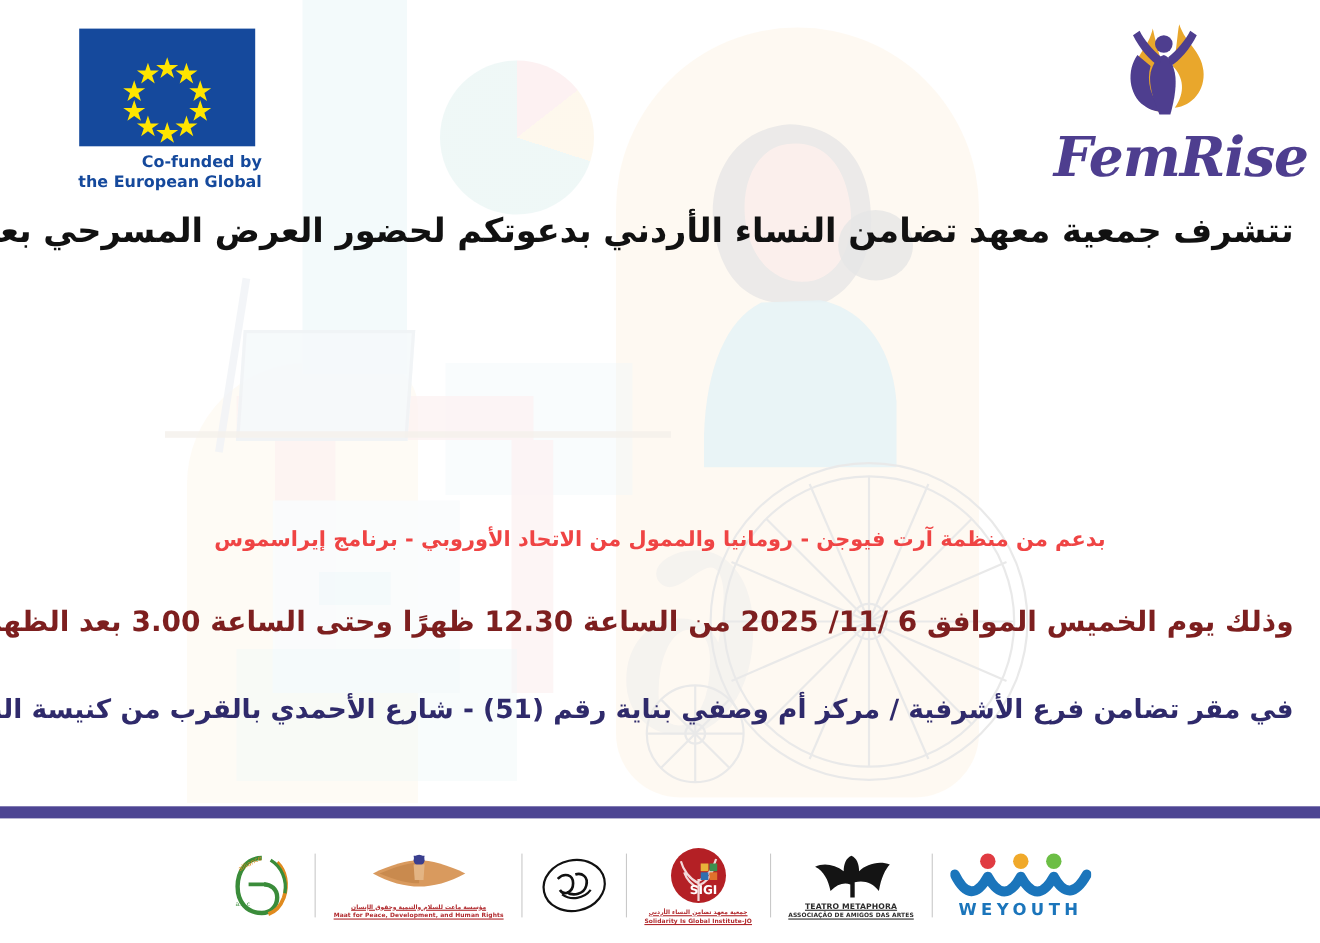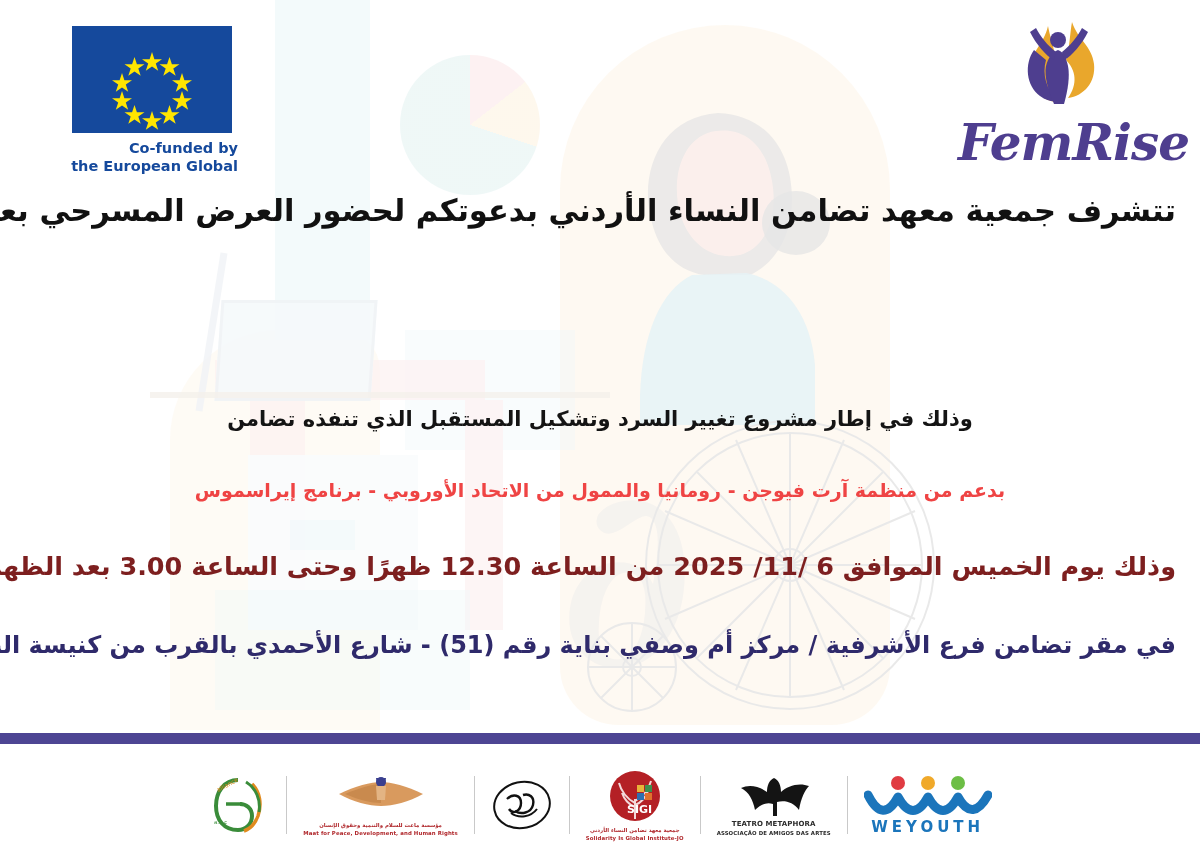--- a/index.html
+++ b/index.html
@@ -295,20 +295,21 @@
     background: #c9c9c9;
   }
   .flogo svg { display: block; }
   .flabel {
     font-size: 5.4px;
     line-height: 1.2;
     font-weight: bold;
     text-align: right;
     margin-top: 2px;
     letter-spacing: .1px;
+    text-decoration: underline;
   }
   .flabel.red { color: #b0282c; }
   .flabel.dark { color: #2b2b2b; }
   .weyouth-word {
     font-size: 15px;
     font-weight: bold;
     letter-spacing: 4px;
     color: #1b75bb;
     margin-top: 1px;
     font-family: "DejaVu Sans", "Liberation Sans", sans-serif;
@@ -416,21 +417,20 @@
         <path d="M60 34 C 54 36, 50 42, 48 50 C 46 60, 50 74, 56 88 L 66 88 C 70 74, 72 60, 70 50 C 68 42, 66 36, 60 34 Z" fill="#4e3e8f"></path>
         <path d="M58 36 C 50 30, 42 20, 38 12 L 32 16 C 38 28, 48 40, 56 44 Z" fill="#4e3e8f"></path>
         <path d="M64 36 C 72 30, 80 20, 84 12 L 90 16 C 84 28, 74 40, 66 44 Z" fill="#4e3e8f"></path>
       </svg>
     </div>
     <div class="femrise-word">FemRise</div>
   </div>
 
   <div class="content">
     <div class="line headline">تتشرف جمعية معهد تضامن النساء الأردني بدعوتكم لحضور  العرض المسرحي بعنوان:</div>
-    <div class="line sub1">وذلك في إطار  مشروع تغيير السرد وتشكيل المستقبل الذي تنفذه تضامن</div>
     <div class="line sub2">بدعم من منظمة آرت فيوجن - رومانيا والممول من الاتحاد الأوروبي - برنامج إيراسموس</div>
     <div class="line datetime">وذلك يوم الخميس الموافق  6 /11/ 2025 من الساعة 12.30 ظهرًا وحتى الساعة 3.00 بعد الظهر</div>
     <div class="line place">في مقر تضامن فرع الأشرفية / مركز أم وصفي بناية رقم (51) - شارع الأحمدي بالقرب من كنيسة الناصري الإنجيلية</div>
   </div>
 
   <div class="band"></div>
 
   <div class="footer">
 
     <div class="flogo">

